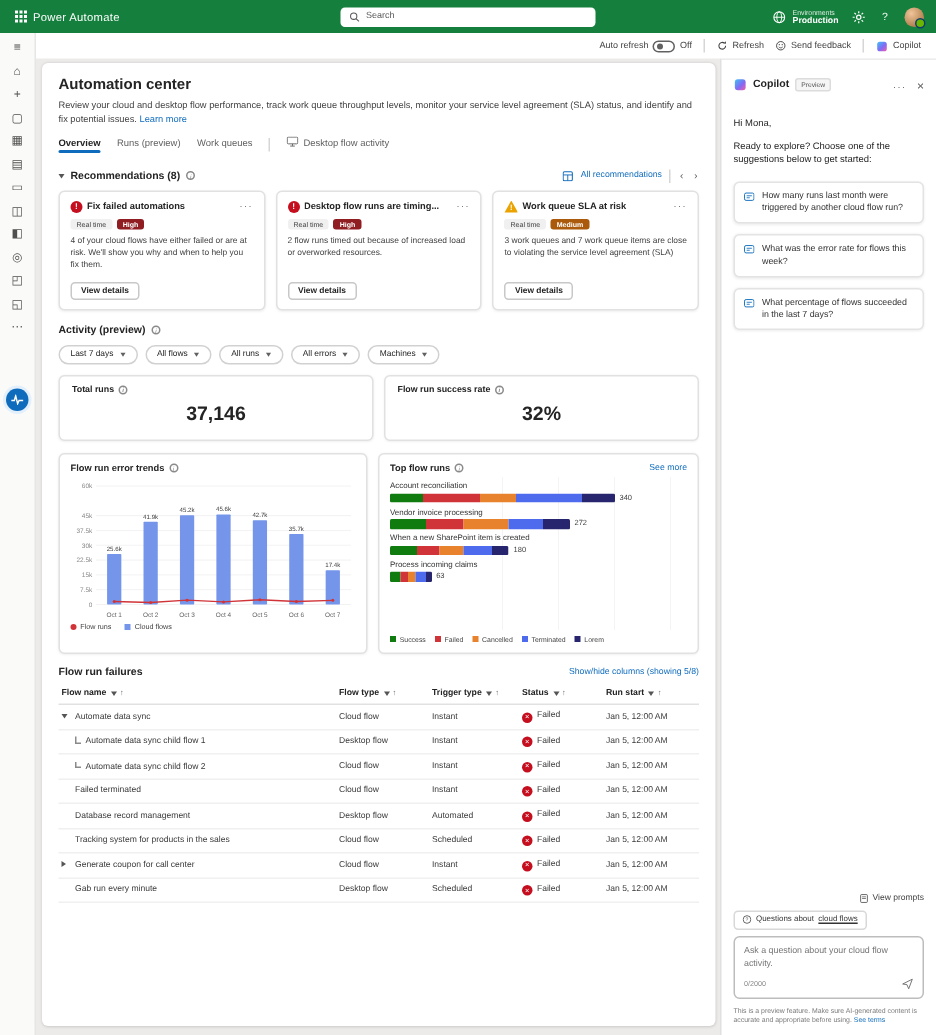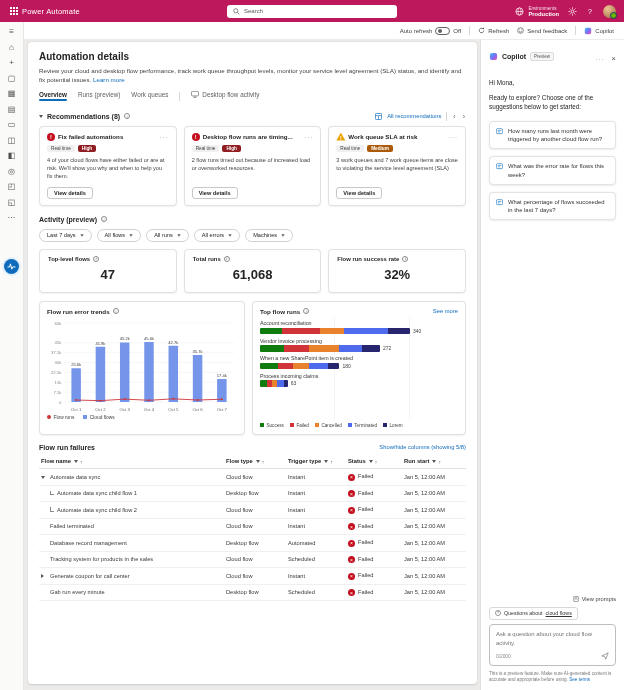--- a/index.html
+++ b/index.html
@@ -1,21 +1,21 @@
 <!DOCTYPE html>
 <html><head>
 <meta charset="utf-8">
 <style>
   *{margin:0;padding:0;box-sizing:border-box;}
   html,body{width:624px;height:690px;}
   body{font-family:"Liberation Sans",sans-serif;background:#dcdcdc;color:#242424;}
   .app{position:relative;width:624px;height:690px;background:#edebe9;overflow:hidden;}
 
   
-  .topbar{position:absolute;top:0;left:0;right:0;height:22px;background:#be185d;color:#fff;display:flex;align-items:center;padding:0 8px;z-index:5;}
+  .topbar{position:absolute;top:0;left:0;right:0;height:22px;background:#15803d;color:#fff;display:flex;align-items:center;padding:0 8px;z-index:5;}
   .waffle{width:2px;height:2px;background:#fff;box-shadow:3px 0 0 #fff,6px 0 0 #fff,0 3px 0 #fff,3px 3px 0 #fff,6px 3px 0 #fff,0 6px 0 #fff,3px 6px 0 #fff,6px 6px 0 #fff;margin:-6px 10px 0 2px;display:inline-block;}
   .app-title{font-size:7.5px;font-weight:400;letter-spacing:.2px;}
   .search-box{position:absolute;left:50%;transform:translateX(-50%);width:170px;height:13px;background:#fff;border-radius:3px;display:flex;align-items:center;gap:4px;padding:0 6px;color:#5a5a5a;font-size:6px;}
   .topbar-right{margin-left:auto;display:flex;align-items:center;gap:8px;}
   .env{display:flex;gap:4px;align-items:center;}
   .env-txt .l1{font-size:4.6px;opacity:.85;}
   .env-txt .l2{font-size:5.8px;font-weight:700;}
   .tb-ico{width:10px;height:10px;display:flex;align-items:center;justify-content:center;color:#fff;font-size:7px;}
   .help-q::before{content:"?";font-size:7px;}
   .avatar{width:13px;height:13px;border-radius:50%;background:radial-gradient(circle at 35% 30%,#f0c59a,#996633);position:relative;}
@@ -251,21 +251,21 @@
     <div class="sb-active">
       <svg viewBox="0 0 10 8" width="9" height="7">
           <polyline points="0.5,4.5 2.8,4.5 3.8,1 5.3,7 6.4,4.5 9.5,4.5" fill="none" stroke="#fff" stroke-width="1.1"></polyline>
         </svg>
     </div>
   </nav>
 
   <main class="main">
     <div class="page-card">
 
-      <h1 class="page-title">Automation details</h1>
+      <h1 class="page-title">Automation center</h1>
       <p class="page-desc"><span>Review your cloud and desktop flow performance, track work queue throughput levels, monitor your service level agreement (SLA) status, and identify and fix potential issues.</span> <span class="link">Learn more</span></p>
 
       <div class="tabs">
           <div class="tab active">
             <span>Overview</span>
           </div>
           <div class="tab">
             <span>Runs (preview)</span>
           </div>
           <div class="tab">
@@ -362,31 +362,24 @@
             <span class="caret-down"></span>
           </div>
           <div class="pill">
             <span>Machines</span>
             <span class="caret-down"></span>
           </div>
         </div>
       <div class="stats">
           <div class="stat-card">
             <div class="stat-label">
-              <span>Top-level flows</span>
-              <span class="info"></span>
-            </div>
-            <div class="stat-value">47</div>
-          </div>
-          <div class="stat-card">
-            <div class="stat-label">
               <span>Total runs</span>
               <span class="info"></span>
             </div>
-            <div class="stat-value">61,068</div>
+            <div class="stat-value">37,146</div>
           </div>
           <div class="stat-card">
             <div class="stat-label">
               <span>Flow run success rate</span>
               <span class="info"></span>
             </div>
             <div class="stat-value">32%</div>
           </div>
         </div>
 

